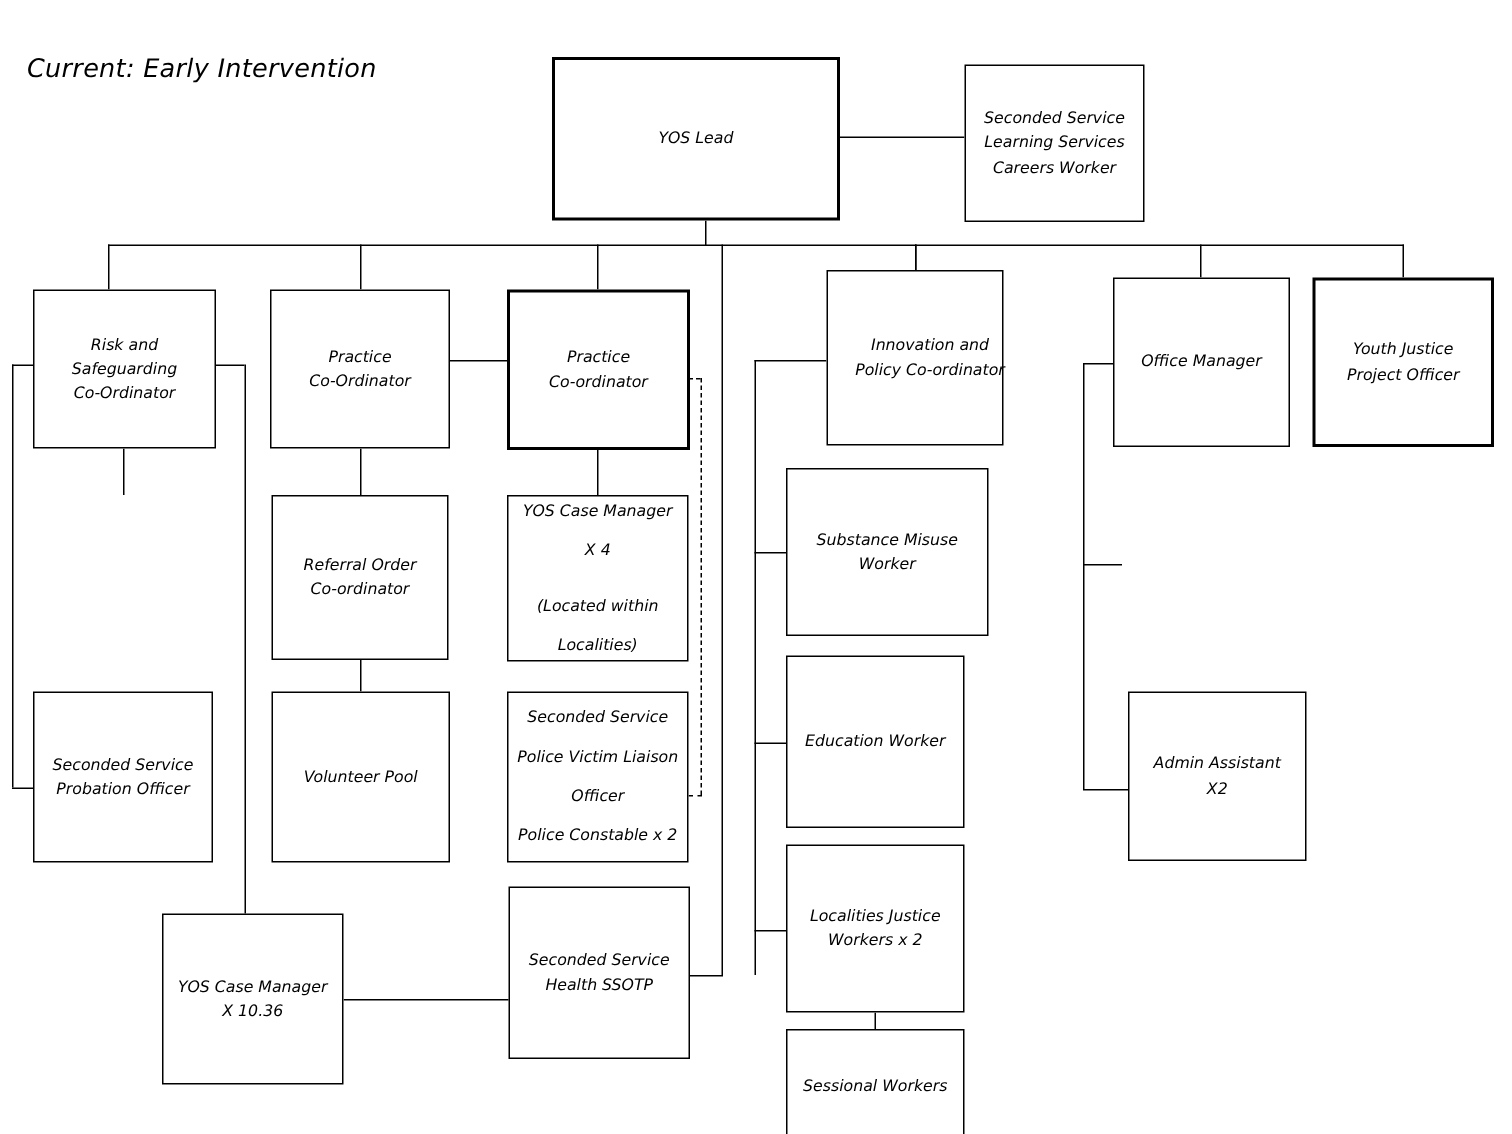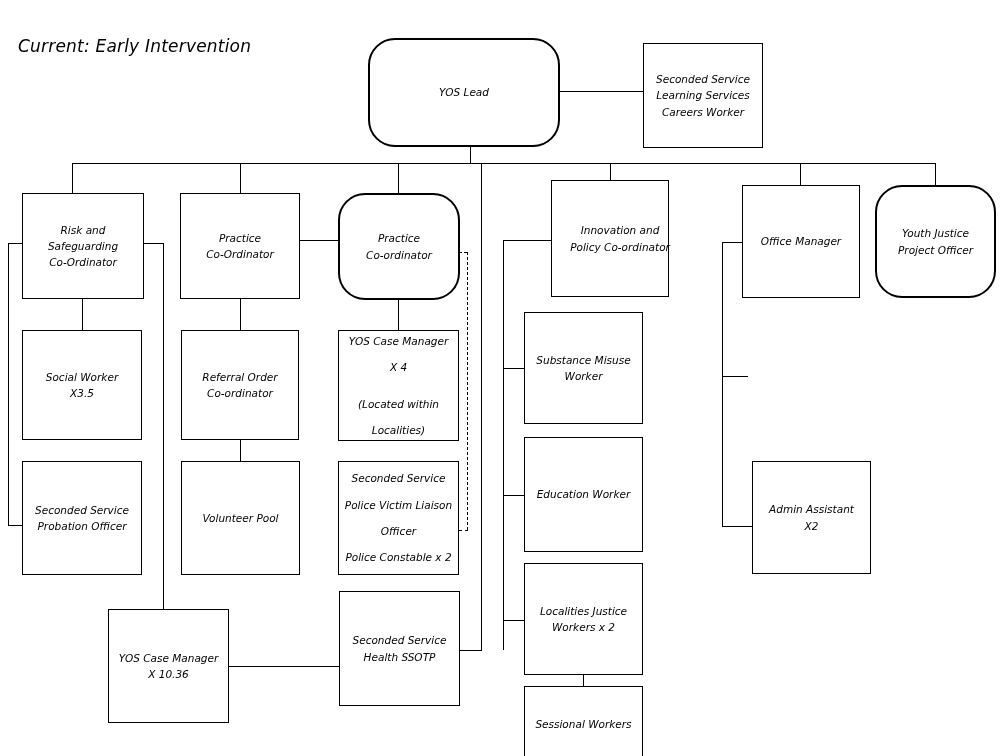--- a/index.html
+++ b/index.html
@@ -36,21 +36,20 @@
     justify-content: center;
     text-align: center;
     color: #000000;
     font-size: 10.5px;
     line-height: 1.55;
     padding: 2px 4px;
     z-index: 5;
   }
   .node.thick {
     border-width: 2.5px;
-    border-radius: 27px;
   }
   .node .ln {
     display: block;
     white-space: nowrap;
   }
   .node .ln.spacer {
     height: 9px;
   }
   .node.gapped .ln {
     margin: 5px 0;
@@ -167,24 +166,20 @@
 
   <div class="node" style="left:742px; top:185px; width:118px; height:113px;">
       <span class="ln">Office Manager</span>
     </div>
 
   <div class="node thick" style="left:875px; top:185px; width:121px; height:113px;">
       <span class="ln">Youth Justice</span>
       <span class="ln">Project Officer</span>
     </div>
 
-  <div class="node" style="left:22px; top:330px; width:120px; height:110px;">
-      <span class="ln">Social Worker</span>
-      <span class="ln">X3.5</span>
-    </div>
 
   <div class="node" style="left:22px; top:461px; width:120px; height:114px;">
       <span class="ln">Seconded Service</span>
       <span class="ln">Probation Officer</span>
     </div>
 
   <div class="node" style="left:181px; top:330px; width:118px; height:110px;">
       <span class="ln">Referral Order</span>
       <span class="ln">Co-ordinator</span>
     </div>
@@ -211,21 +206,21 @@
   <div class="node" style="left:339px; top:591px; width:121px; height:115px;">
       <span class="ln">Seconded Service</span>
       <span class="ln">Health SSOTP</span>
     </div>
 
   <div class="node" style="left:108px; top:609px; width:121px; height:114px;">
       <span class="ln">YOS Case Manager</span>
       <span class="ln">X 10.36</span>
     </div>
 
-  <div class="node" style="left:524px; top:312px; width:119px; height:112px;">
+  <div class="node" style="left:524px; top:312px; width:135px; height:112px;">
       <span class="ln">Substance Misuse</span>
       <span class="ln">Worker</span>
     </div>
 
   <div class="node" style="left:524px; top:437px; width:119px; height:115px;">
       <span class="ln">Education Worker</span>
     </div>
 
   <div class="node" style="left:524px; top:563px; width:119px; height:112px;">
       <span class="ln">Localities Justice</span>

